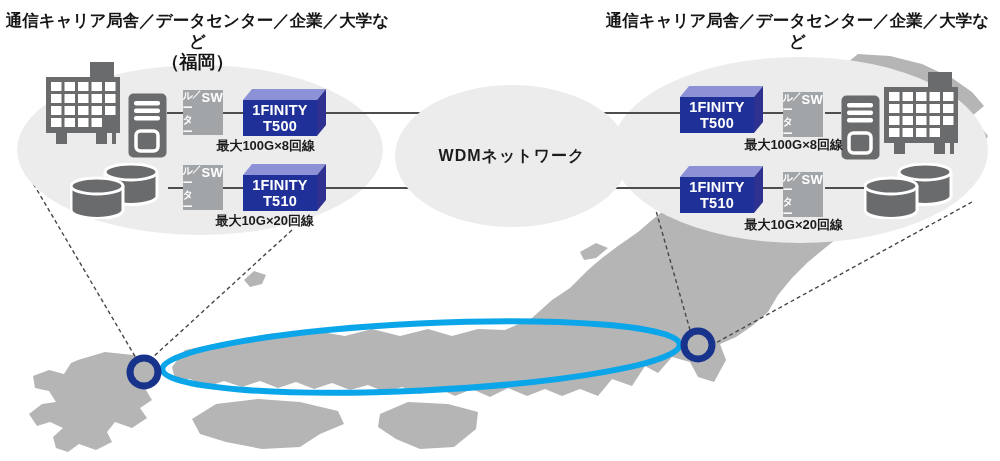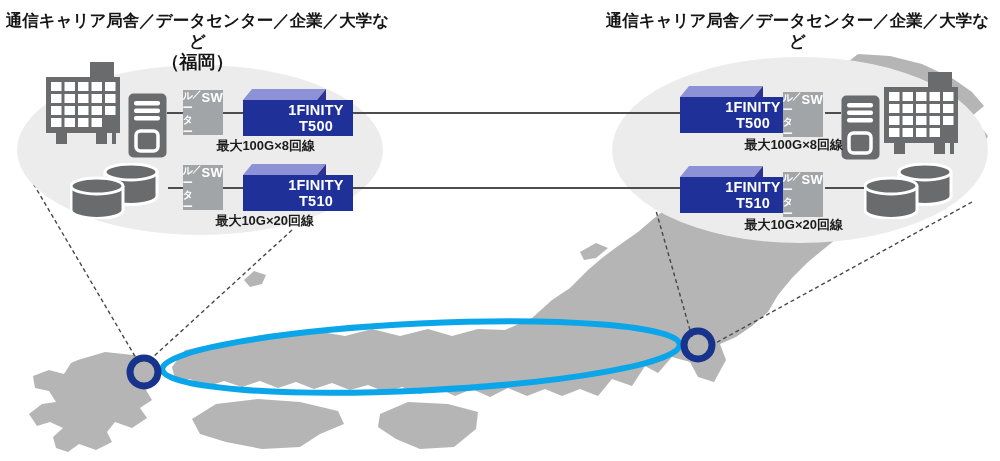--- a/index.html
+++ b/index.html
@@ -19,21 +19,21 @@
   .router-box .r1{font-size:10px;line-height:12px;letter-spacing:-0.5px;}
   .router-box .r2{font-size:9px;line-height:9px;}
   .router-box .r3{font-size:13px;line-height:15px;letter-spacing:0.5px;}
   .dev{position:absolute;width:74px;height:36px;z-index:4;}
   .dev .top{position:absolute;left:0;top:-11px;width:74px;height:11px;background:#8d92d6;
        transform:skewX(-39.3deg);transform-origin:0 100%;}
   .dev .side{position:absolute;left:74px;top:0;width:9px;height:36px;background:#2e3190;
        transform:skewY(-50.7deg);transform-origin:0 0;}
   .dev .front{position:absolute;left:0;top:0;width:74px;height:36px;background:#1f3099;color:#fff;
        font-weight:bold;display:flex;flex-direction:column;align-items:center;justify-content:center;
-       font-size:14.5px;line-height:16px;letter-spacing:0.2px;padding-left:36px;}
+       font-size:14.5px;line-height:16px;letter-spacing:0.2px;}
   .cap{position:absolute;z-index:4;width:130px;text-align:right;font-size:13px;font-weight:600;color:#1b1b1b;}
   .hdr{position:absolute;top:10px;width:385px;text-align:center;z-index:5;color:#151515;}
   .hdr .t1{font-size:16.5px;font-weight:bold;line-height:21px;}
   .hdr .t2{font-size:18px;font-weight:bold;line-height:21px;}
   .hdr.left{left:5px;} .hdr.right{left:605px;}
 </style>
 </head>
 <body>
 
 <div class="stage">
@@ -66,20 +66,23 @@
   <div class="hline" style="left:223px;top:112px;width:20px;"></div>
   <div class="hline" style="left:326px;top:112px;width:354px;"></div>
   <div class="hline" style="left:168px;top:187px;width:15px;"></div>
   <div class="hline" style="left:223px;top:187px;width:20px;"></div>
   <div class="hline" style="left:326px;top:187px;width:354px;"></div>
   <div class="hline" style="left:750px;top:112px;width:33px;"></div>
   <div class="hline" style="left:825px;top:112px;width:16px;"></div>
   <div class="hline" style="left:750px;top:187px;width:33px;"></div>
   <div class="hline" style="left:825px;top:187px;width:41px;"></div>
 
+  <div class="wdm">
+    <span class="lbl">WDMネットワーク</span>
+  </div>
 
   <div class="hdr left">
     <div class="t1">通信キャリア局舎／データセンター／企業／大学など</div>
     <div class="t2">（福岡）</div>
   </div>
   <div class="hdr right">
     <div class="t1">通信キャリア局舎／データセンター／企業／大学など</div>
   </div>
 
   <svg class="icon" style="left:44px;top:62px;" width="82" height="82" viewBox="0 0 82 82">

